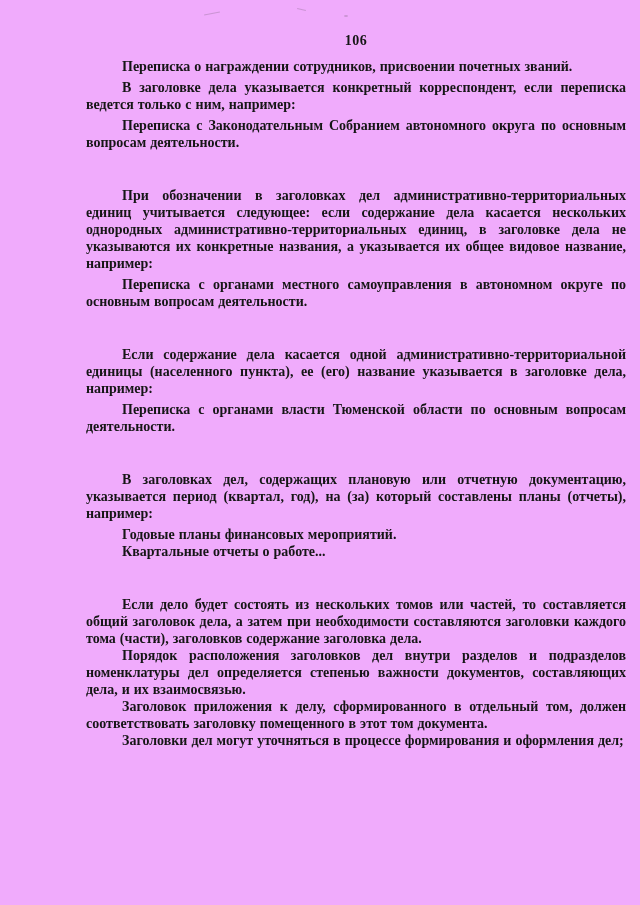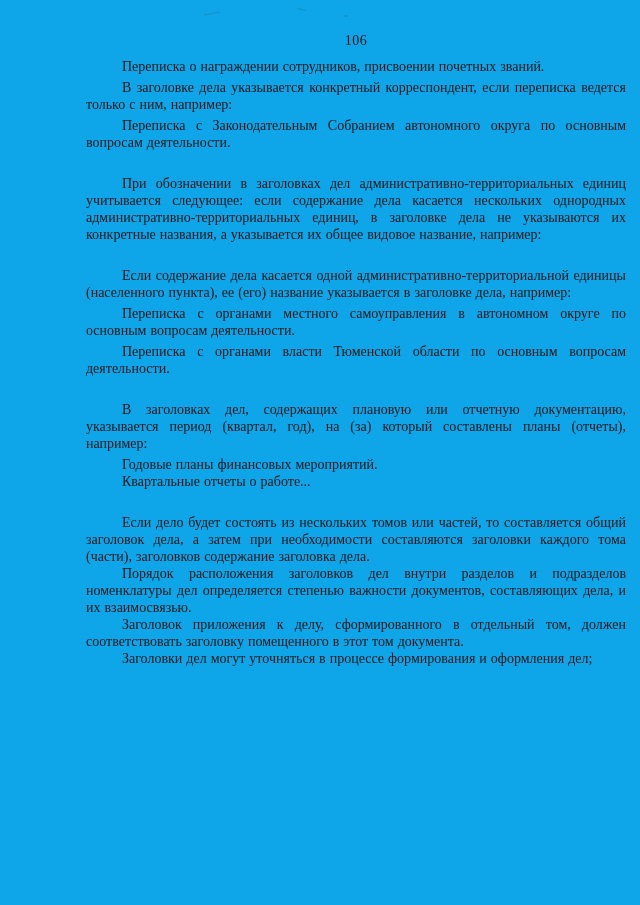--- a/index.html
+++ b/index.html
@@ -7,23 +7,24 @@
   body {
     width: 640px;
     height: 905px;
     background: #ffffff;
     overflow: hidden;
   }
   .page {
     position: relative;
     width: 640px;
     height: 905px;
-    background: #0ea5e9;
+    background: #f0abfc;
     font-family: "Liberation Serif", "DejaVu Serif", serif;
     color: #161616;
+    font-weight: bold;
   }
   .page-number {
     position: absolute;
     top: 33px;
     left: 86px;
     width: 540px;
     text-align: center;
     font-size: 14px;
     letter-spacing: 0.5px;
   }
@@ -35,21 +36,21 @@
     font-size: 14px;
     line-height: 17px;
     text-align: justify;
   }
   .para {
     margin: 0;
     text-indent: 36px;
     word-spacing: 0.5px;
   }
   .para.gap { margin-top: 4px; }
-  .para.gap-lg { margin-top: 24px; }
+  .para.gap-lg { margin-top: 36px; }
   
   .artifact {
     position: absolute;
     background: rgba(70, 70, 70, 0.22);
     pointer-events: none;
   }
   .a1 { top: 13px; left: 204px; width: 16px; height: 1px; transform: rotate(-10deg); }
   .a2 { top: 9px;  left: 297px; width: 9px;  height: 1px; transform: rotate(14deg); }
   .a3 { top: 15px; left: 344px; width: 4px;  height: 2px; border-radius: 50%; }
 </style>
@@ -62,22 +63,22 @@
   <div class="artifact a2"></div>
   <div class="artifact a3"></div>
 
   <div class="page-number">106</div>
 
   <div class="content">
     <p class="para">Переписка о награждении сотрудников, присвоении почетных званий.</p>
     <p class="para gap">В заголовке дела указывается конкретный корреспондент, если переписка ведется только с ним, например:</p>
     <p class="para gap">Переписка с Законодательным Собранием автономного округа по основным вопросам деятельности.</p>
     <p class="para gap-lg">При обозначении в заголовках дел административно-территориальных единиц учитывается следующее: если содержание дела касается нескольких однородных административно-территориальных единиц, в заголовке дела не указываются их конкретные названия, а указывается их общее видовое название, например:</p>
+    <p class="para gap">Переписка с органами местного самоуправления в автономном округе по основным вопросам деятельности.</p>
     <p class="para gap-lg">Если содержание дела касается одной административно-территориальной единицы (населенного пункта), ее (его) название указывается в заголовке дела, например:</p>
-    <p class="para gap">Переписка с органами местного самоуправления в автономном округе по основным вопросам деятельности.</p>
     <p class="para gap">Переписка с органами власти Тюменской области по основным вопросам деятельности.</p>
     <p class="para gap-lg">В заголовках дел, содержащих плановую или отчетную документацию, указывается период (квартал, год), на (за) который составлены планы (отчеты), например:</p>
     <p class="para gap">Годовые планы финансовых мероприятий.</p>
     <p class="para">Квартальные отчеты о работе...</p>
     <p class="para gap-lg">Если дело будет состоять из нескольких томов или частей, то составляется общий заголовок дела, а затем при необходимости составляются заголовки каждого тома (части), заголовков содержание заголовка дела.</p>
     <p class="para">Порядок расположения заголовков дел внутри разделов и подразделов номенклатуры дел определяется степенью важности документов, составляющих дела, и их взаимосвязью.</p>
     <p class="para">Заголовок приложения к делу, сформированного в отдельный том, должен соответствовать заголовку помещенного в этот том документа.</p>
     <p class="para">Заголовки дел могут уточняться в процессе формирования и оформления дел;</p>
   </div>
 

